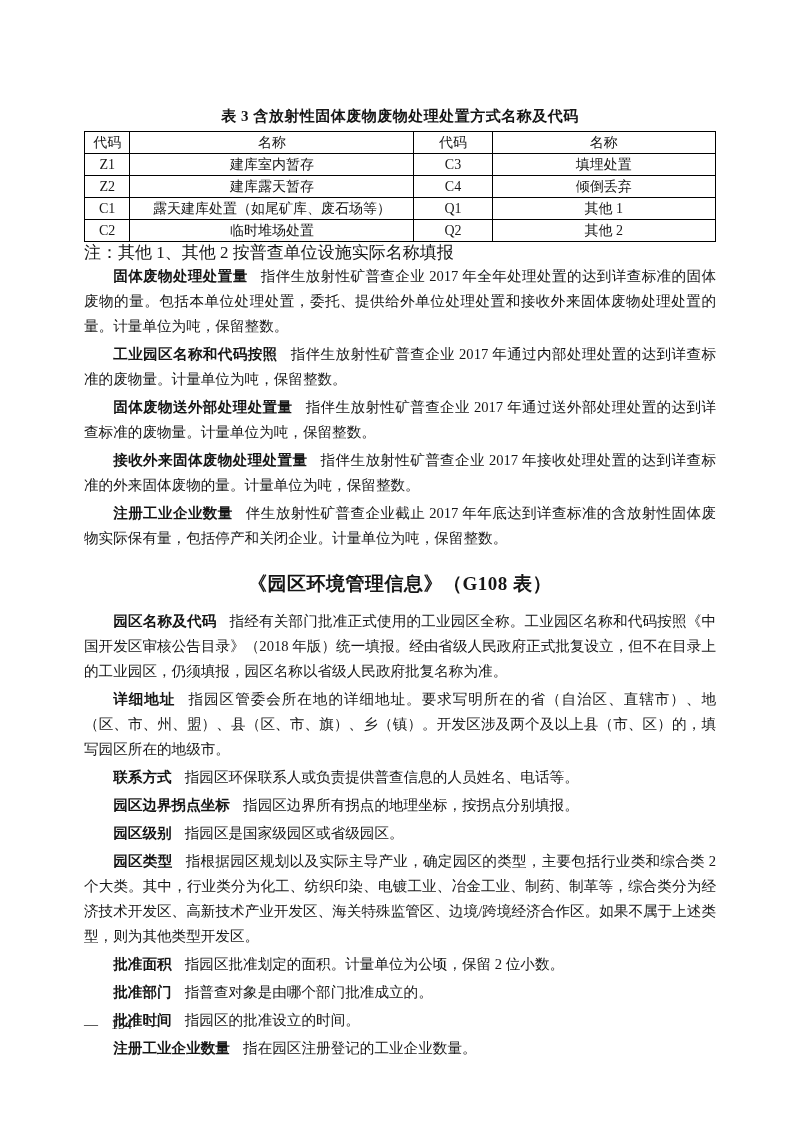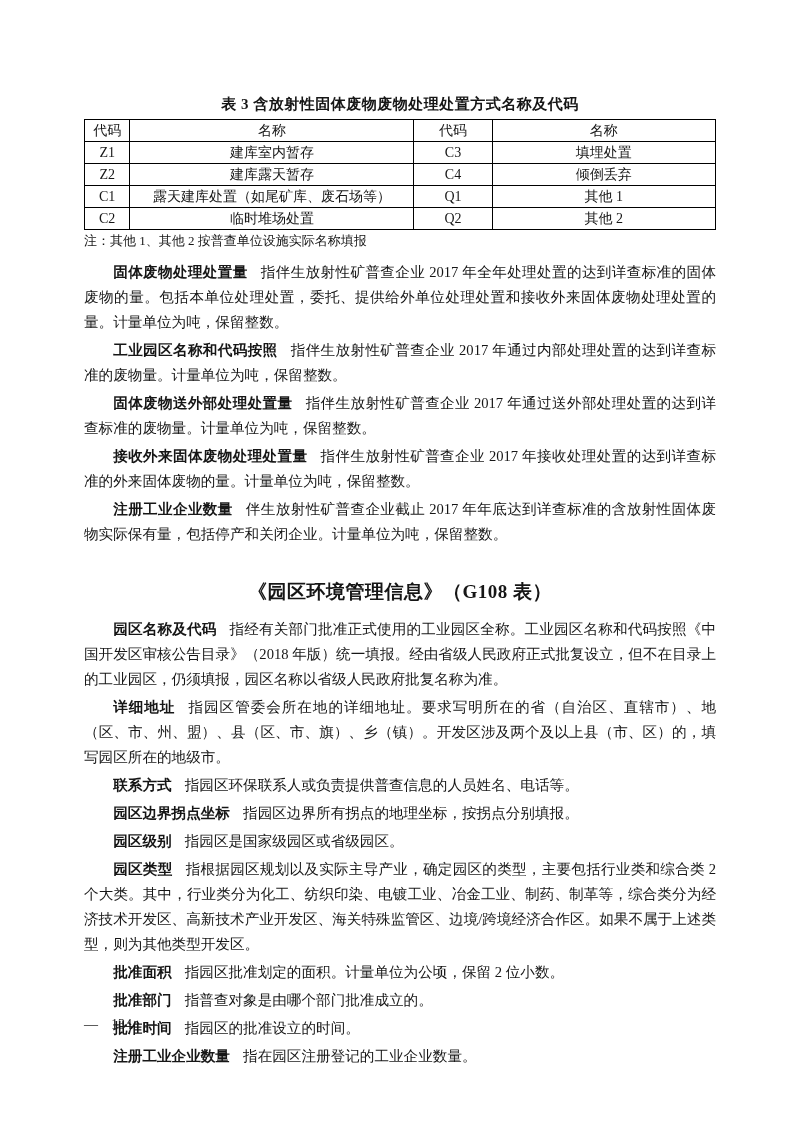--- a/index.html
+++ b/index.html
@@ -12,21 +12,21 @@
   .page {
     position: relative;
     width: 800px;
     height: 1131px;
     background: #ffffff;
     overflow: hidden;
   }
   .content {
     position: absolute;
     left: 84px;
-    top: 96px;
+    top: 108px;
     width: 632px;
   }
   .table-title {
     text-align: center;
     font-weight: bold;
     font-size: 15px;
     line-height: 16px;
     margin-bottom: 7px;
     letter-spacing: 0.5px;
   }
@@ -50,42 +50,42 @@
     line-height: 20px;
     padding: 0 2px;
     white-space: nowrap;
     overflow: hidden;
   }
   table.code-table th {
     font-weight: normal;
     border-bottom: 1.5px solid #000;
   }
   .table-note {
-    font-size: 13px;
+    font-size: 17px;
     line-height: 15px;
     margin-top: 3px;
-    margin-bottom: 12px;
+    margin-bottom: 4px;
   }
   .defs p.def {
     font-size: 14.6px;
     line-height: 25px;
     text-align: justify;
     text-indent: 2em;
     margin: 0 0 3px 0;
   }
   .defs p.def .term {
     font-weight: bold;
     margin-right: 0.9em;
   }
   .section-heading {
     text-align: center;
     font-size: 19px;
     font-weight: bold;
     line-height: 26px;
-    margin-top: 32px;
+    margin-top: 20px;
     margin-bottom: 12px;
     letter-spacing: 0.5px;
   }
   .footer {
     position: absolute;
     left: 84px;
     top: 1016px;
     font-size: 14px;
     line-height: 18px;
     color: #222;

